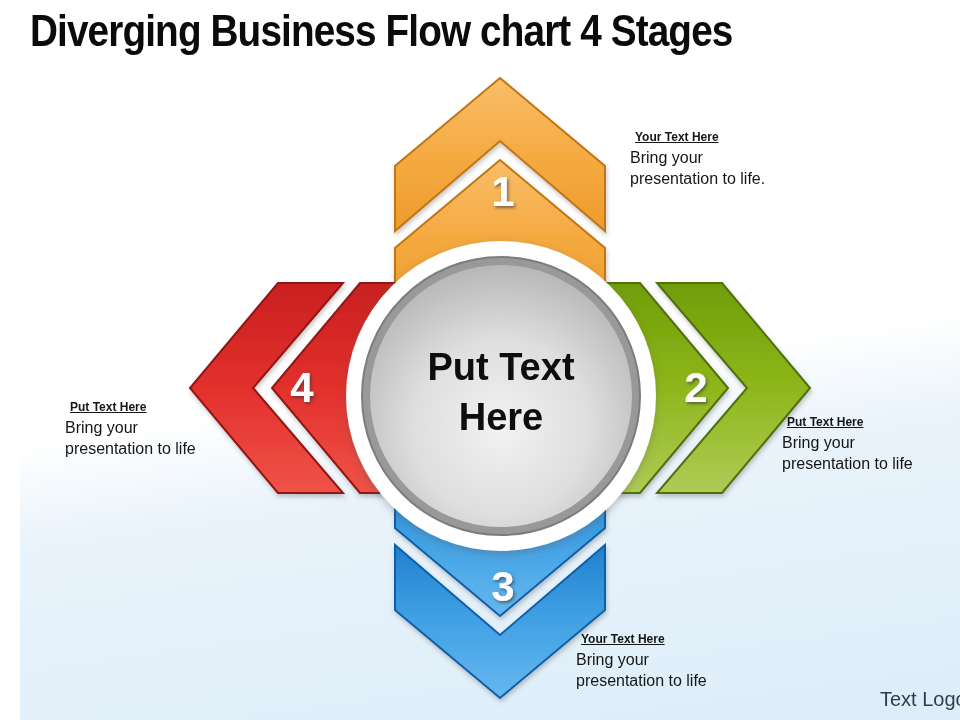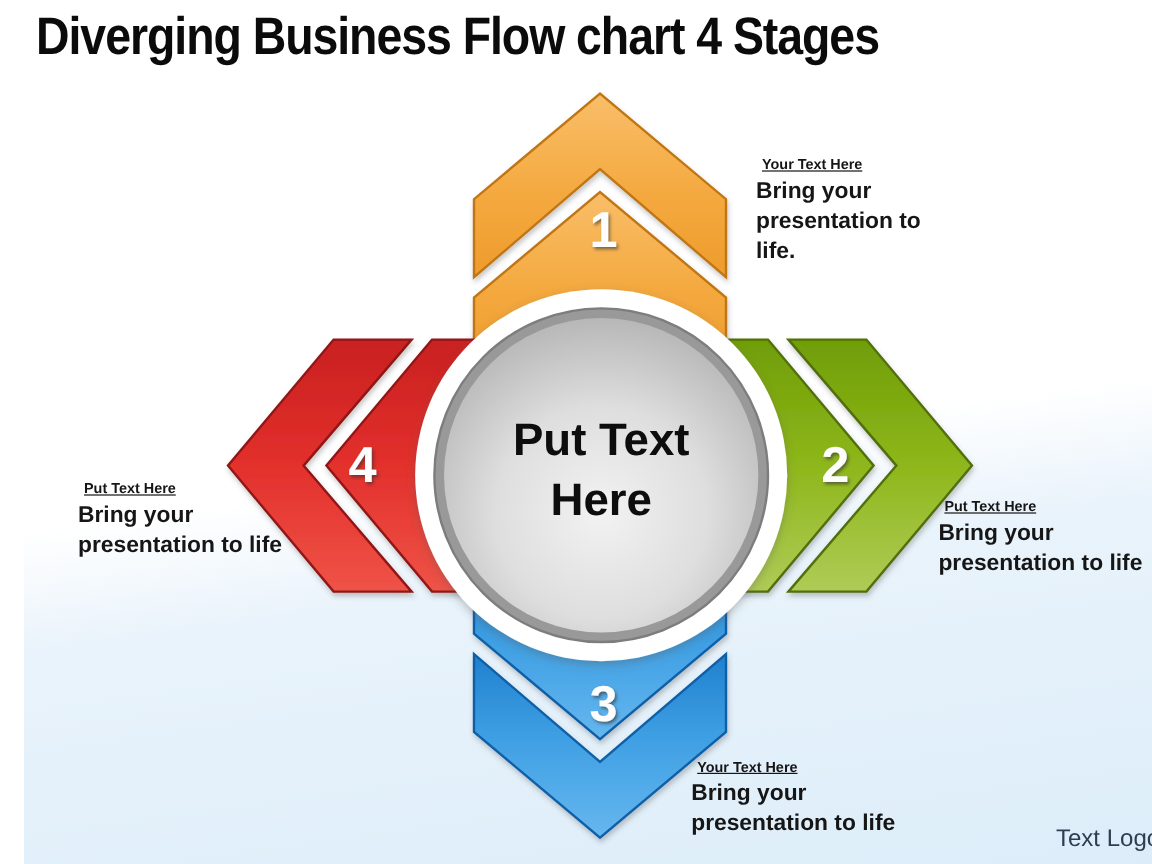--- a/index.html
+++ b/index.html
@@ -19,21 +19,21 @@
     font-family:"Liberation Sans",sans-serif;font-size:42px;font-weight:bold;
     fill:#fdfdfd;text-anchor:middle;
   }
   .center-label{
     position:absolute;left:386px;top:342px;width:190px;
     text-align:center;font-size:38px;font-weight:bold;line-height:1.32;
     color:#0d0d0d;
   }
   .tb{position:absolute;color:#161616;}
   .tb-title{font-size:12px;font-weight:bold;text-decoration:underline;padding-left:5px;white-space:nowrap;}
-  .tb-body{font-size:19px;line-height:1.32;margin-top:3px;white-space:pre-line;font-weight:bold;}
+  .tb-body{font-size:16px;line-height:1.32;margin-top:3px;white-space:pre-line;}
   .tb-top{left:610px;top:130px;width:175px;}
   .tb-right{left:762px;top:415px;width:180px;}
   .tb-bottom{left:556px;top:632px;width:190px;}
   .tb-left{left:45px;top:400px;width:195px;}
   .logo{position:absolute;left:860px;top:688px;font-size:20px;color:#2e3d4f;}
 </style>
 </head>
 <body>
 
 <div class="slide">

